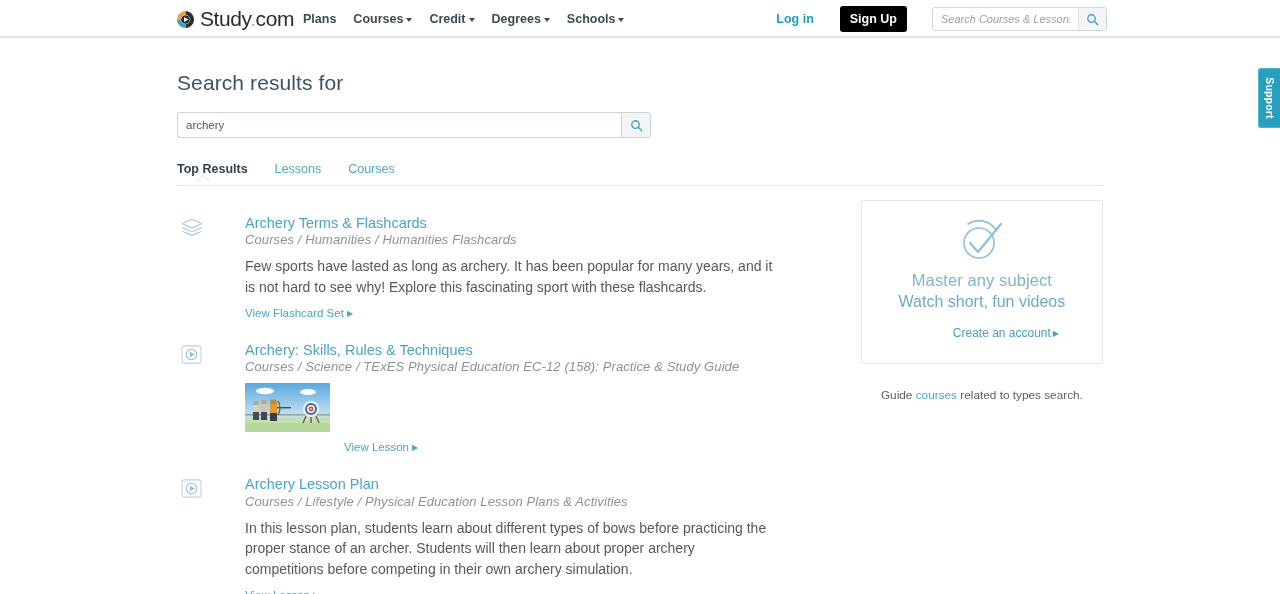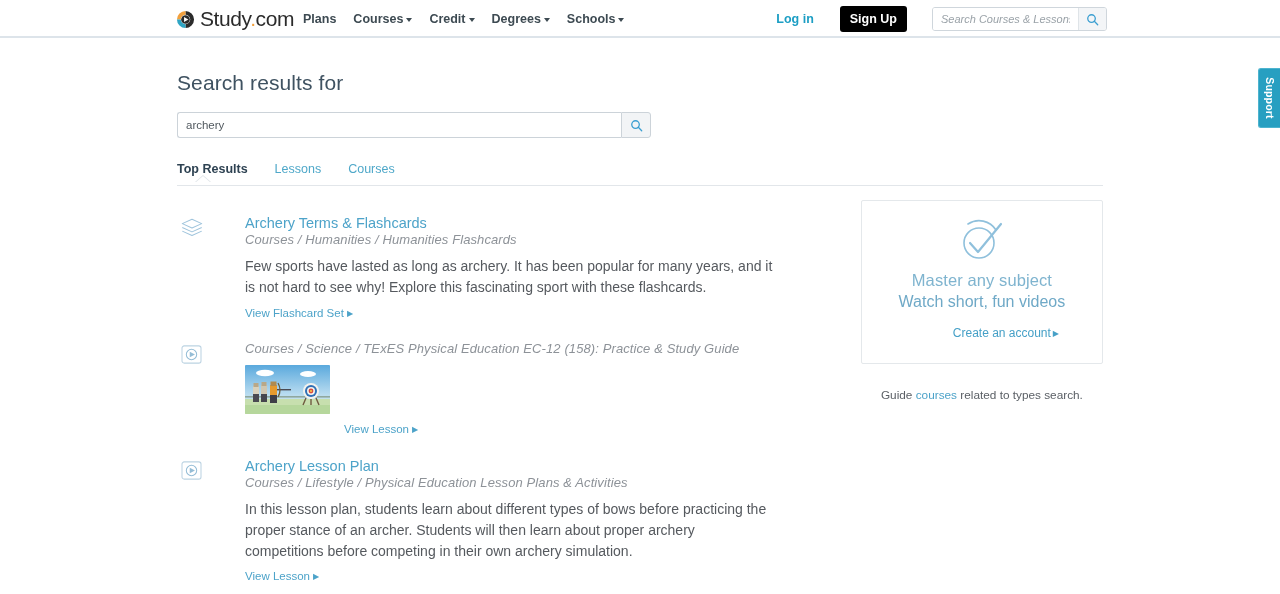--- a/index.html
+++ b/index.html
@@ -479,20 +479,21 @@
 
         <div class="result">
           <div class="result-icon">
             <svg width="21" height="19" viewBox="0 0 24 22">
               <rect x="1" y="1" width="22" height="20" rx="2.5" fill="none" stroke="#bcd3e2" stroke-width="1.2"></rect>
               <circle cx="12" cy="11" r="6" fill="none" stroke="#95bdd6" stroke-width="1.2"></circle>
               <path d="M10 7.8 L16 11 L10 14.2 Z" fill="#95bdd6"></path>
             </svg>
           </div>
           <div class="result-body">
+            <a class="result-title" href="#">Archery: Skills, Rules &amp; Techniques</a>
             <div class="breadcrumb">Courses / Science / TExES Physical Education EC-12 (158): Practice &amp; Study Guide</div>
             <div class="result-desc-wrap">
               <svg class="thumb" viewBox="0 0 85 49" preserveAspectRatio="none">
                 <defs>
                   <linearGradient id="skyg" x1="0" y1="0" x2="0" y2="1">
                     <stop offset="0%" stop-color="#5aa9dd"></stop>
                     <stop offset="60%" stop-color="#b9dcf0"></stop>
                     <stop offset="100%" stop-color="#dff0dc"></stop>
                   </linearGradient>
                 </defs>

